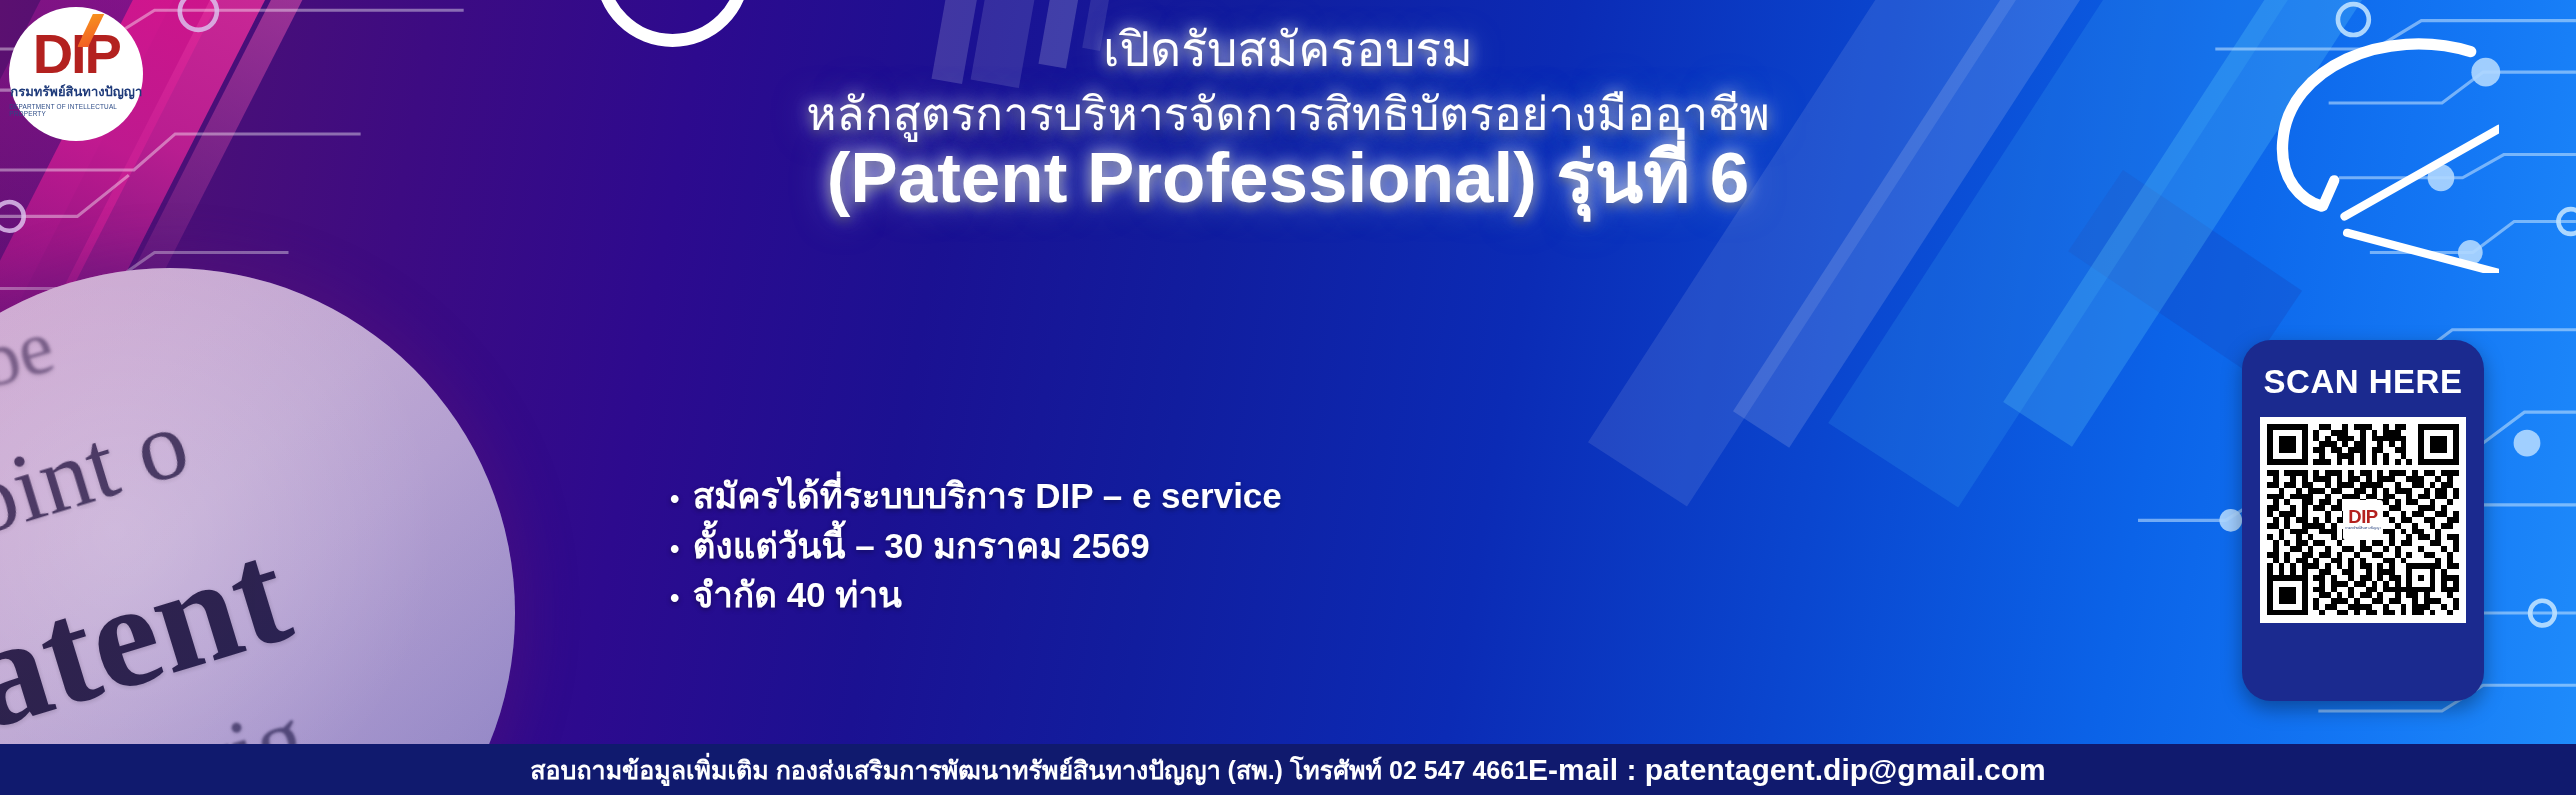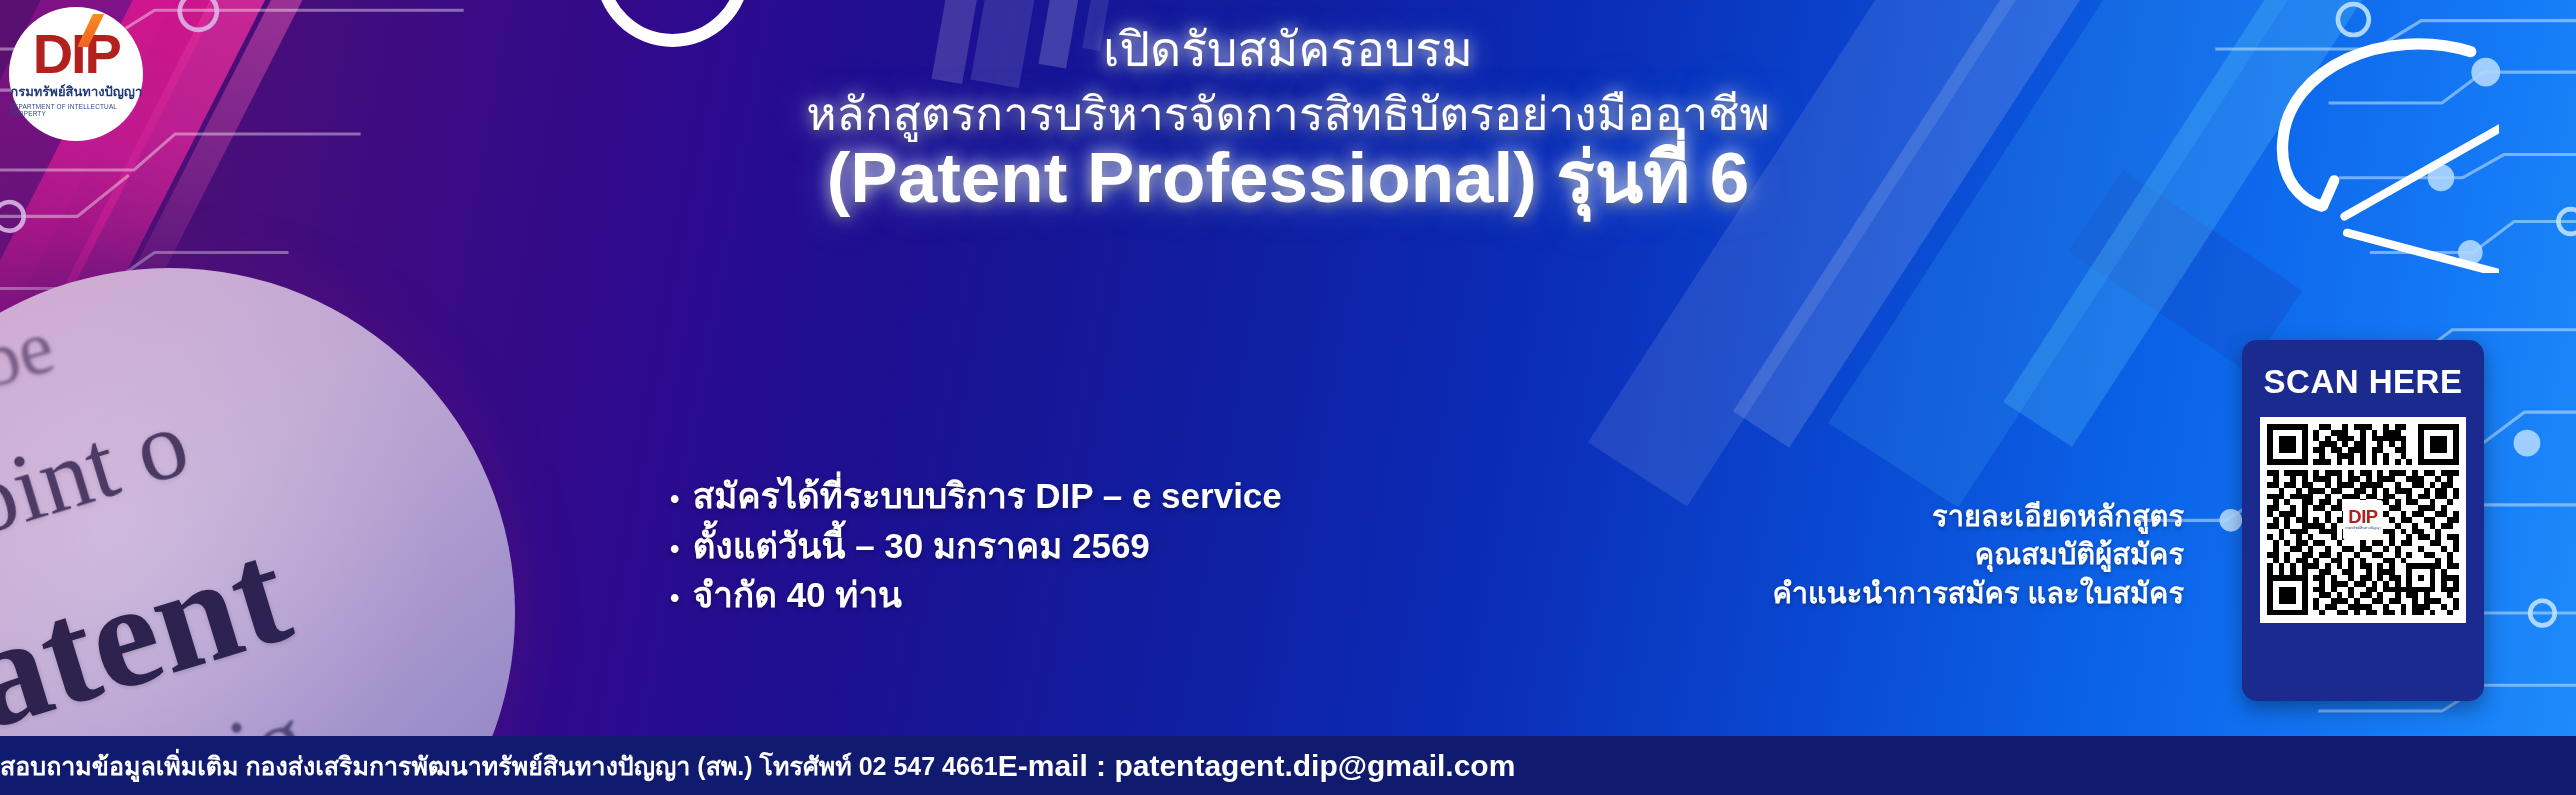--- a/index.html
+++ b/index.html
@@ -137,21 +137,21 @@
 
   .right-links{
     position:absolute;right:392px;top:497px;width:567px;text-align:right;
     color:#ffffff;font-size:29px;font-weight:700;line-height:1.32;
     text-shadow:0 1.5px 4.6px rgba(0,0,0,.30);
   }
 
   
   .qr-panel{
     position:absolute;left:2242px;top:340px;width:242px;height:361px;
-    background:#1b2a8f;border-radius:15px;
+    background:#1b2a8f;border-radius:29px;
     box-shadow:0 7.2px 20.6px rgba(0,0,0,.35);
     display:flex;flex-direction:column;align-items:center;
   }
   .qr-title{
     color:#ffffff;font-size:33px;font-weight:700;letter-spacing:0.5px;
     margin-top:23px;margin-bottom:15.5px;
   }
   .qr-box{
     width:206px;height:206px;background:#ffffff;padding:7.2px;position:relative;
   }
@@ -159,22 +159,22 @@
   .qr-logo{
     position:absolute;left:50%;top:50%;transform:translate(-50%,-50%);
     width:40px;height:40px;background:#fff;border-radius:3.1px;
     display:flex;flex-direction:column;align-items:center;justify-content:center;
   }
   .qr-logo .qd{font-size:18.5px;font-weight:700;color:#b3211f;line-height:1;letter-spacing:-0.5px;}
   .qr-logo .qt{font-size:3.6px;color:#1e3a7a;line-height:1;margin-top:1px;}
 
   
   .footer{
-    position:absolute;left:0;bottom:0;width:2576px;height:60px;
-    background:#101a6e;display:flex;align-items:center;
+    position:absolute;left:0;bottom:0;width:2576px;height:52px;
+    background:#101a6e;display:flex;align-items:center;justify-content:center;
   }
   .footer span{color:#ffffff;font-size:25px;font-weight:700;white-space:nowrap;}
   .footer .email{font-size:30px;}
 </style>
 </head>
 <body>
 
 <div id="banner">
 
   <div class="layer">
@@ -286,25 +286,20 @@
     <div class="row">
       <span class="dot">•</span>
       <span>ตั้งแต่วันนี้ – 30 มกราคม 2569</span>
     </div>
     <div class="row">
       <span class="dot">•</span>
       <span>จำกัด 40 ท่าน</span>
     </div>
   </div>
 
-  <div class="right-links">
-    <div>รายละเอียดหลักสูตร</div>
-    <div>คุณสมบัติผู้สมัคร</div>
-    <div>คำแนะนำการสมัคร และใบสมัคร</div>
-  </div>
 
   <div class="qr-panel">
     <div class="qr-title">SCAN HERE</div>
     <div class="qr-box">
       <svg viewBox="0 0 33 33" shape-rendering="crispEdges">
         <rect width="33" height="33" fill="#fff"></rect>
         <g fill="#000">
 
           <rect x="0" y="0" width="7" height="1"></rect>
             <rect x="0" y="6" width="7" height="1"></rect>

